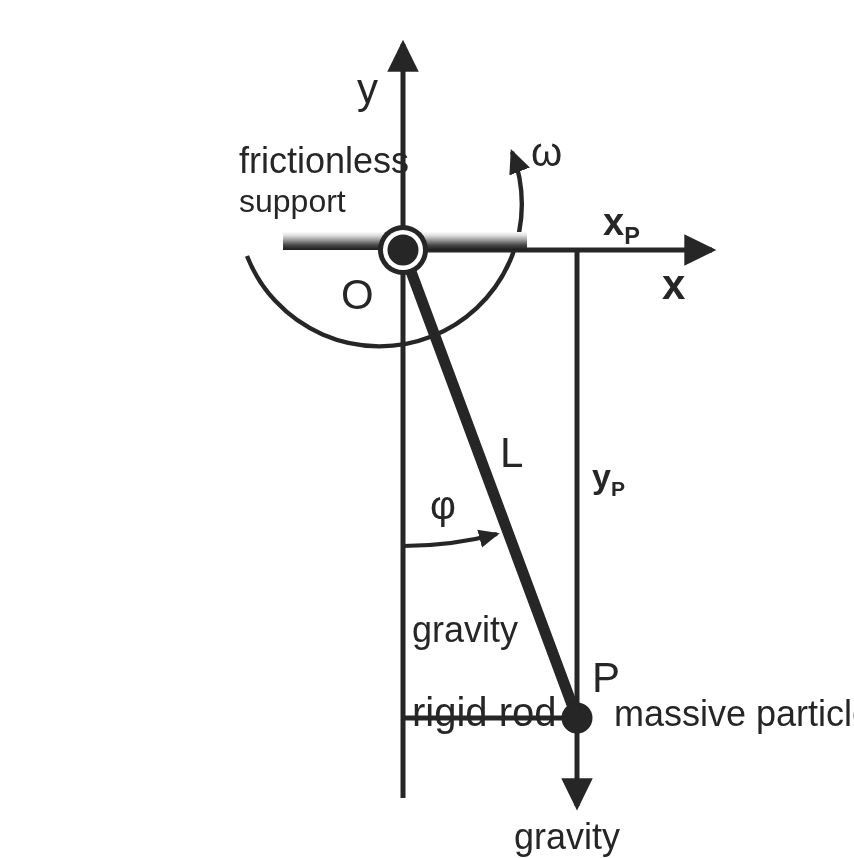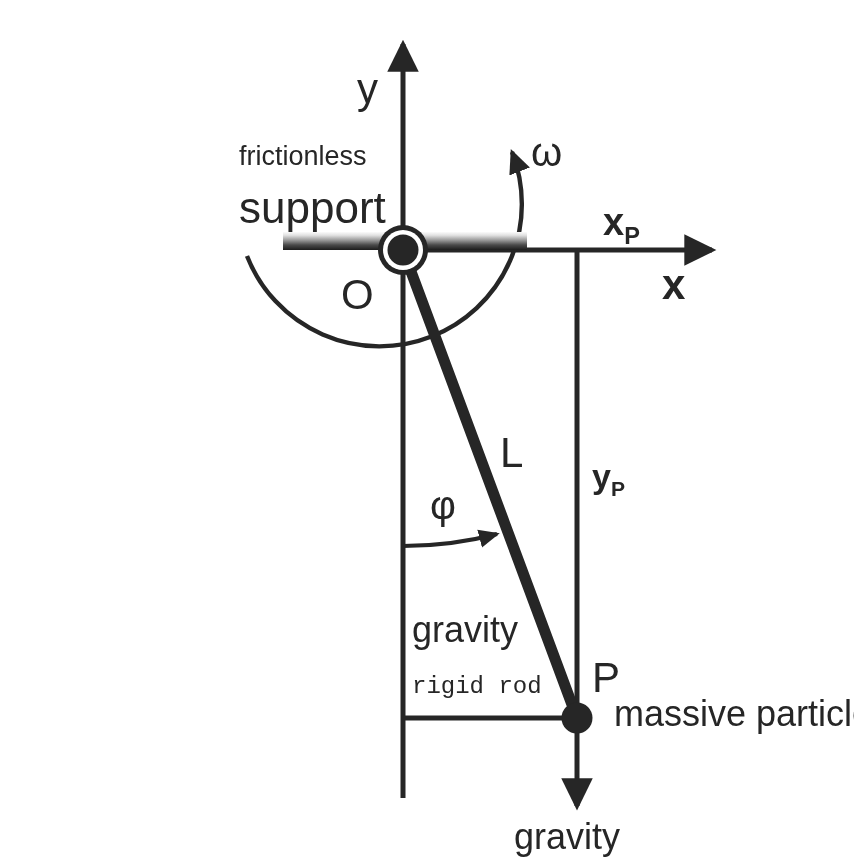--- a/index.html
+++ b/index.html
@@ -91,33 +91,33 @@
 
     <circle cx="577" cy="718" r="15.5" fill="#262626"></circle>
   </svg>
 
   <div class="lbl lbl-plain" style="left:357px; top:66px; font-size:42px;">y</div>
 
   <div class="lbl lbl-bold" style="left:662px; top:262px; font-size:42px;">x</div>
 
   <div class="lbl lbl-plain" style="left:341px; top:272px; font-size:42px;">O</div>
 
-  <div class="lbl lbl-plain" style="left:239px; top:142px; font-size:27px;">frictionless</div>
+  <div class="lbl lbl-plain" style="left:239px; top:142px; font-size:36px;">frictionless</div>
 
-  <div class="lbl lbl-plain" style="left:239px; top:184px; font-size:44px;text-align:right;">support</div>
+  <div class="lbl lbl-plain" style="left:239px; top:184px; font-size:32px;text-align:right;">support</div>
 
   <div class="lbl lbl-plain" style="left:531px; top:131px; font-size:40px;">ω</div>
 
   <div class="lbl lbl-plain" style="left:430px; top:484px; font-size:40px;">φ</div>
 
   <div class="lbl lbl-plain" style="left:500px; top:430px; font-size:42px;">L</div>
 
   <div class="lbl lbl-plain" style="left:412px; top:611px; font-size:36px;">gravity</div>
 
-  <div class="lbl lbl-plain" style="left:412px; top:674px; font-size:24px;font-family:Liberation Mono, monospace;">rigid rod</div>
+  <div class="lbl lbl-plain" style="left:412px; top:691px; font-size:40px;">rigid rod</div>
 
   <div class="lbl lbl-bold" style="left:575px; top:202px; font-size:38px;margin-left:28px;"><span>x</span><span class="sub">P</span></div>
 
   <div class="lbl lbl-bold" style="left:592px; top:458px; font-size:34px;"><span>y</span><span class="sub">P</span></div>
 
   <div class="lbl lbl-plain" style="left:592px; top:655px; font-size:42px;">P</div>
 
   <div class="lbl lbl-plain" style="left:614px; top:695px; font-size:36px;">massive particle</div>
 
   <div class="lbl lbl-plain" style="left:514px; top:818px; font-size:36px;">gravity</div>

